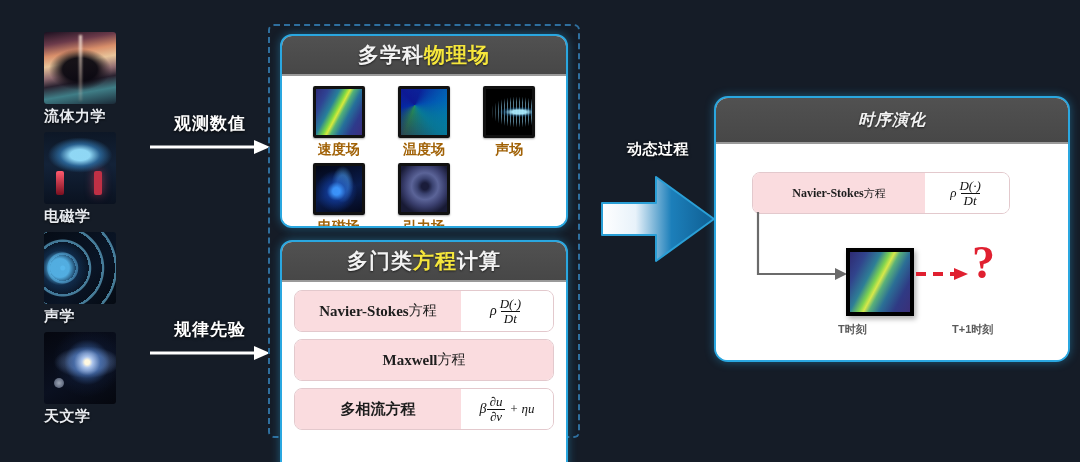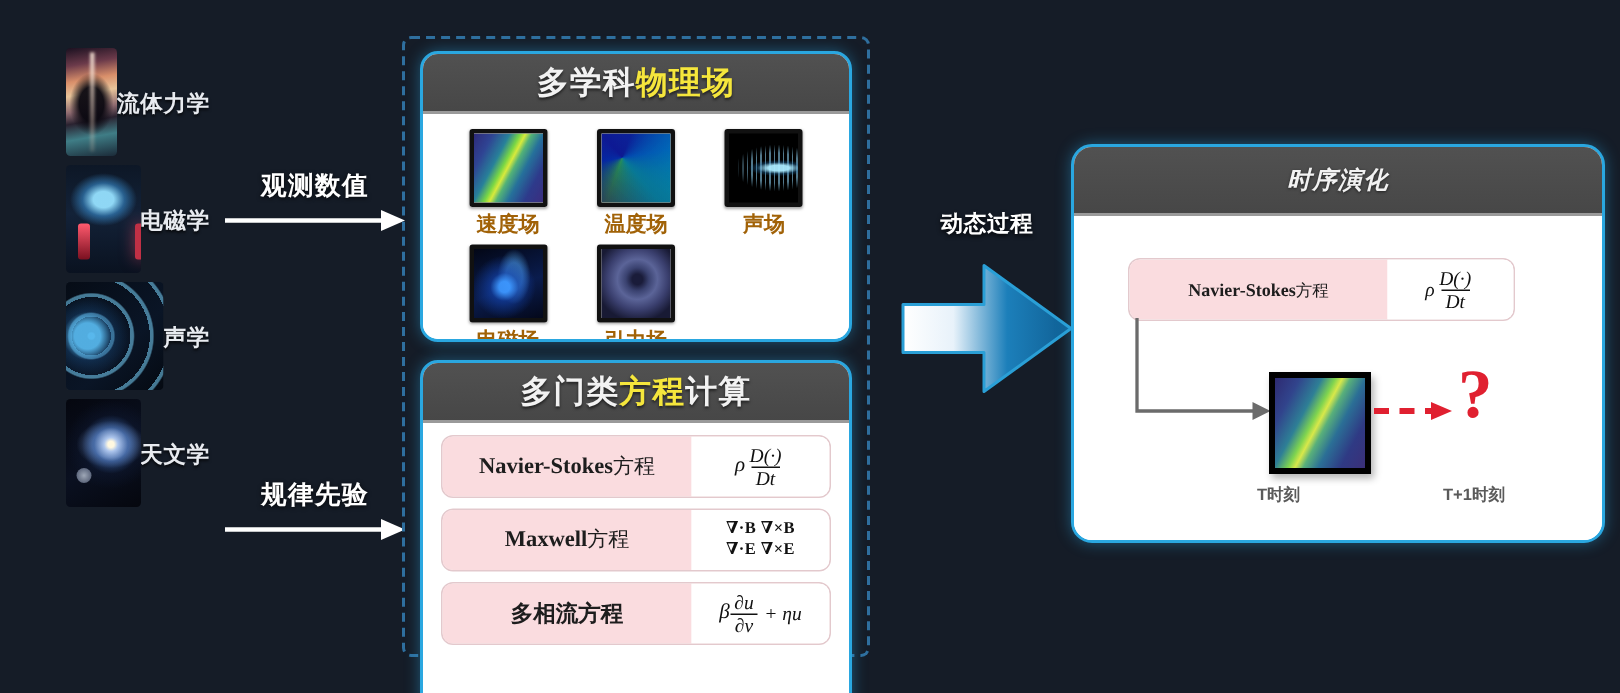--- a/index.html
+++ b/index.html
@@ -7,21 +7,21 @@
     width:1080px;height:462px;overflow:hidden;
     background:#151c27;
     font-family:"Liberation Sans","DejaVu Sans",sans-serif;
     position:relative;
     -webkit-font-smoothing:antialiased;
   }
   .root{position:absolute;inset:0;}
 
   
   .disciplines{position:absolute;left:44px;top:32px;width:96px;}
-  .disc{margin-bottom:6px;display:flex;flex-direction:row;align-items:center;}
+  .disc{margin-bottom:6px;display:flex;flex-direction:column;align-items:flex-start;}
   .disc-thumb{width:72px;height:72px;border-radius:3px;overflow:hidden;position:relative;}
   .disc-label{
     color:#e8ebf0;font-size:15px;font-weight:700;letter-spacing:.5px;
     margin-top:3px;text-shadow:0 1px 2px rgba(0,0,0,.8);white-space:nowrap;
   }
 
   
   .t-fluid{background:
      radial-gradient(ellipse 60% 40% at 50% 52%, rgba(10,8,16,.95) 0 40%, rgba(10,8,16,0) 72%),
      linear-gradient(170deg,#1a1020 0%,#6b3a4a 16%,#d98f6a 30%,#e8c49a 42%,#8e6a70 56%,#2a2230 66%,#3f7d86 80%,#1b2a38 100%);
@@ -174,21 +174,21 @@
     linear-gradient(118deg,#2e2a72 0%,#31448c 18%,#2e7f96 34%,#7fd44f 44%,#d8e84a 49%,#59b07a 55%,#2b6f96 66%,#2f3a84 82%,#3b2f78 100%);}
 
   .evo-connector{position:absolute;left:36px;top:68px;}
   .evo-dashed{position:absolute;left:198px;top:122px;}
   .q-mark{
     position:absolute;left:256px;top:96px;color:#e02030;font-size:46px;font-weight:700;
     font-family:"Liberation Serif","DejaVu Serif",serif;line-height:1;
   }
   .tlabel{position:absolute;font-size:11px;color:#5a5a5a;font-weight:700;white-space:nowrap;}
   .tlabel.t0{left:122px;top:178px;}
-  .tlabel.t1{left:236px;top:178px;margin-left:10px;}
+  .tlabel.t1{left:236px;top:178px;}
 </style>
 </head>
 <body>
 
 <div class="root">
 
   <div class="disciplines">
 
     <div class="disc">
       <div class="disc-thumb t-fluid"></div>
@@ -298,26 +298,20 @@
               <span class="den">Dt</span>
             </span>
           </div>
         </div>
 
         <div class="eq-row">
           <div class="eq-name">
               <span>Maxwell</span>
               <span class="cn">方程</span>
             </div>
-          <div class="eq-val">
-            <div class="maxwell-grid">
-              <div>∇·B  ∇×B</div>
-              <div>∇·E  ∇×E</div>
-            </div>
-          </div>
         </div>
 
         <div class="eq-row">
           <div class="eq-name">
               <span class="cn" style="font-size:15px;font-weight:700;">多相流方程</span>
             </div>
           <div class="eq-val">
             <span style="font-style:italic;font-size:14px;">β</span>
             <span class="frac">
               <span class="num">∂u</span>

